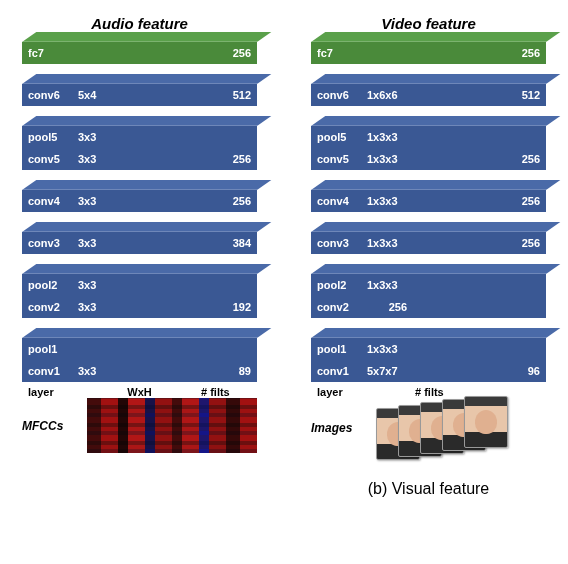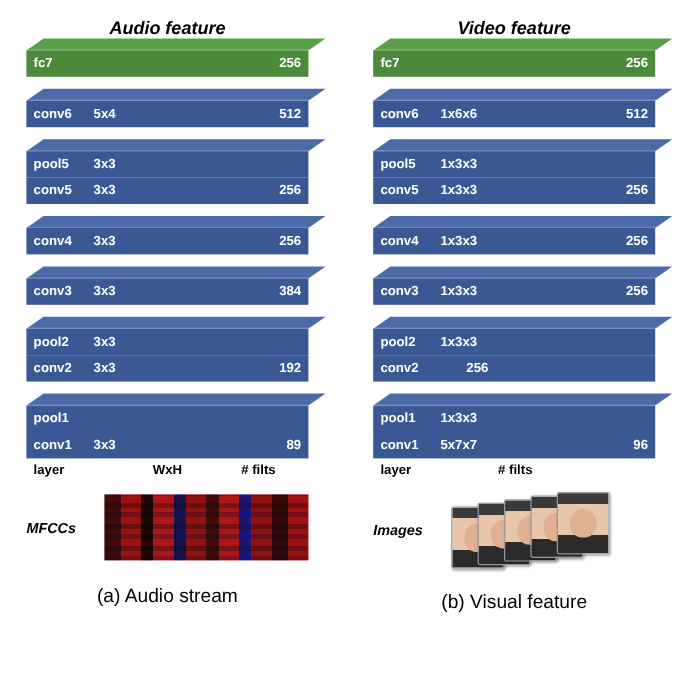--- a/index.html
+++ b/index.html
@@ -72,21 +72,20 @@
     color: #000;
     padding: 4px 6px 0 6px;
     gap: 48px;
   }
   .headers .c1 { flex: 0 0 50px; }
   .headers .c2 { flex: 1; text-align:center; }
   .headers .c3 { flex: 0 0 50px; }
   .input-row {
     display: flex;
     align-items: center;
-    margin-top: 14px;
     width: 235px;
   }
   .input-label {
     font-style: italic;
     font-weight: bold;
     font-size: 12px;
     margin-right: 10px;
     flex: 0 0 55px;
   }
   .mfcc {
@@ -222,21 +221,20 @@
         <span class="c2">WxH</span>
         <span class="c3"># filts</span>
       </div>
     </div>
 
     <div class="input-row">
       <div class="input-label">MFCCs</div>
       <div class="mfcc"></div>
     </div>
 
-    <div class="caption">(a) Audio stream</div>
   </div>
 
   <div class="stream">
     <div class="title">Video feature</div>
     <div class="stack">
 
       <div class="block">
         <div class="slab-top green"></div>
         <div class="slab green fc">
           <span class="c1">fc7</span>

